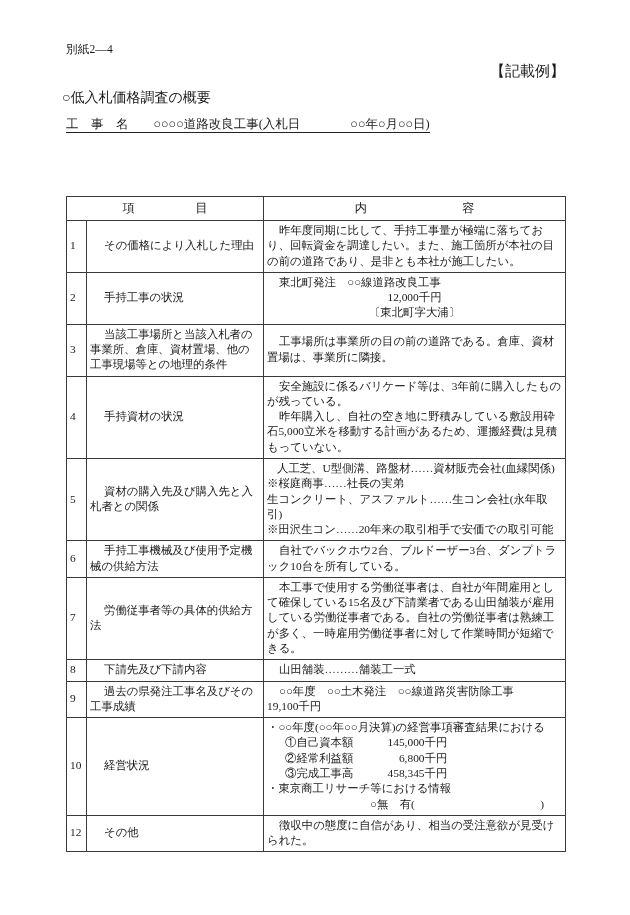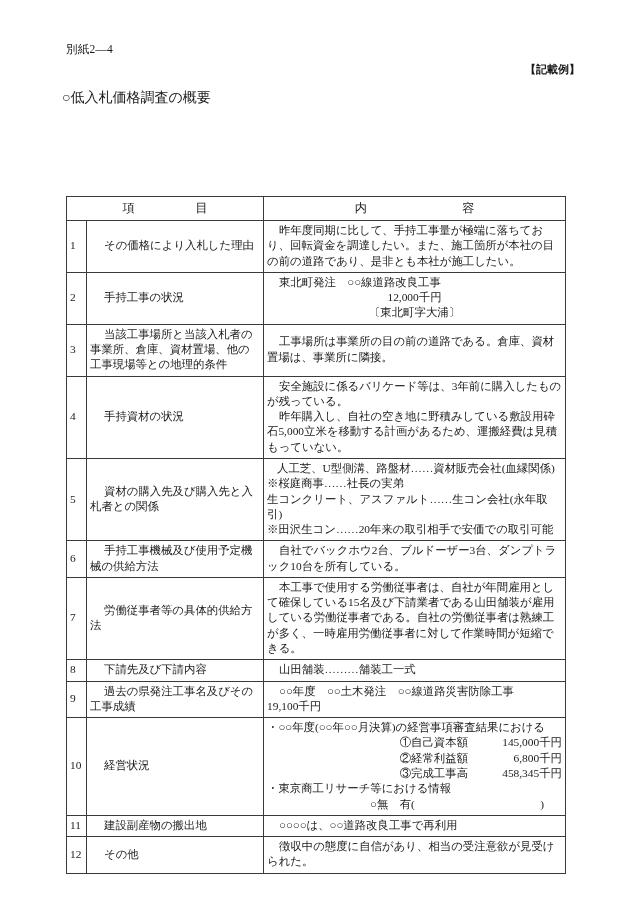--- a/index.html
+++ b/index.html
@@ -26,24 +26,24 @@
   .doc-no {
     position: absolute;
     left: 66px;
     top: 42px;
     font-size: 11.5px;
     letter-spacing: 0.2px;
     white-space: nowrap;
   }
   .example-tag {
     position: absolute;
-    right: 50px;
+    right: 65px;
     top: 62px;
-    font-size: 11px;
-    font-weight: bold;
+    font-size: 15px;
+    font-weight: normal;
     white-space: nowrap;
   }
   .doc-title {
     position: absolute;
     left: 62px;
     top: 89px;
     font-size: 14px;
     white-space: nowrap;
   }
 
@@ -135,39 +135,41 @@
 
   .p-ind { text-indent: 12px; margin: 0; }
   .p-flat { text-indent: 0; margin: 0; }
   .p-right { text-align: center; margin: 0; text-indent: 0; }
   .p-hang { margin: 0; text-indent: 0; padding-left: 10px; }
   .p-bullet { margin: 0; text-indent: -9px; padding-left: 9px; }
   .amt-line {
     margin: 0;
     padding-left: 18px;
     white-space: pre;
-    text-align: right;
   }
   .info-line {
     margin: 0;
     text-align: right;
     padding-right: 18px;
     white-space: pre;
   }
 </style>
 </head>
 <body>
 
 <div class="page">
 
   <div class="doc-no">別紙2—4</div>
   <div class="example-tag">【記載例】</div>
   <div class="doc-title">○低入札価格調査の概要</div>
 
   <div class="field-list">
+    <div class="field-row">
+      <span class="ul">工　事　名　　○○○○道路改良工事(入札日　　　　○○年○月○○日)</span>
+    </div>
   </div>
 
   <div class="tbl-wrap">
     <table class="main">
       <colgroup>
         <col class="c-num">
         <col class="c-item">
         <col class="c-body">
       </colgroup>
       <thead>
@@ -289,27 +291,20 @@
           <td class="body">
             <p class="p-bullet">・○○年度(○○年○○月決算)の経営事項審査結果における</p>
             <p class="amt-line">①自己資本額　　　145,000千円</p>
             <p class="amt-line">②経常利益額　　　　6,800千円</p>
             <p class="amt-line">③完成工事高　　　458,345千円</p>
             <p class="p-bullet">・東京商工リサーチ等における情報</p>
             <p class="info-line">○無　有(　　　　　　　　　　　)</p>
           </td>
         </tr>
 
-        <tr>
-          <td class="num mid">11</td>
-          <td class="item mid">建設副産物の搬出地</td>
-          <td class="body mid">
-            <p class="p-ind">○○○○は、○○道路改良工事で再利用</p>
-          </td>
-        </tr>
 
         <tr>
           <td class="num mid">12</td>
           <td class="item mid">その他</td>
           <td class="body">
             <p class="p-ind">徴収中の態度に自信があり、相当の受注意欲が見受けられた。</p>
           </td>
         </tr>
 
       </tbody>

